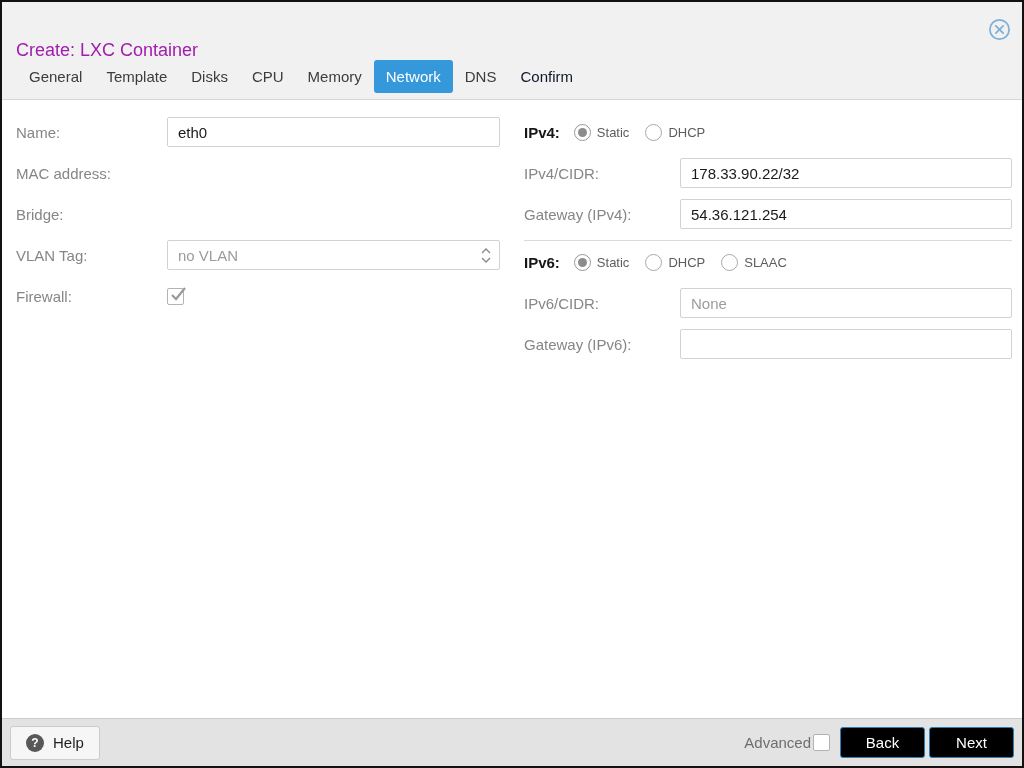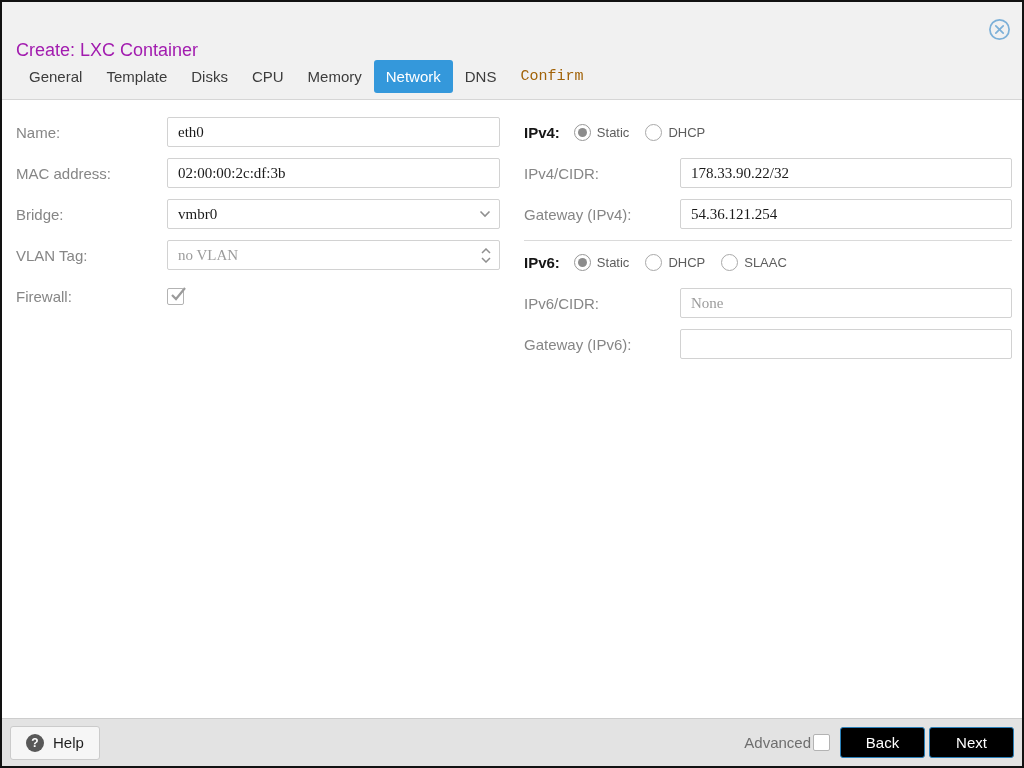--- a/index.html
+++ b/index.html
@@ -30,21 +30,21 @@
     position: absolute; top: 57px; left: 15px; right: 10px;
     height: 34px;
     display: flex; align-items: center; 
   }
   .tab {
     font-size: 15px; color: #3c3c3c;
     padding: 8px 12px; border-radius: 3px;
     white-space: nowrap; cursor: pointer;
   }
   .tab.active { background: #3498db; color: #ffffff; }
-  .tab.disabled { color: #a16207; cursor: default; font-family: Liberation Mono, monospace; }
+  .tab.disabled { color: #0f172a; cursor: default; }
 
   
   .body {
     position: absolute; top: 97px; left: 0; right: 0; bottom: 48px;
     background: #ffffff;
     border-top: 1px solid #d6d6d6;
     padding-left: 38px;
   }
   .col { position: absolute; top: 17px; }
   .col-left  { left: 14px;  width: 484px; }
@@ -57,21 +57,21 @@
   .lbl { font-size: 15px; color: #868686; flex: 0 0 auto; }
   .col-left  .lbl { width: 151px; }
   .col-right .lbl { width: 156px; }
   .lbl.bold { color: #161616; font-weight: bold; }
 
   .fieldwrap { position: relative; flex: 1; height: 30px; }
   .tfield {
     width: 100%; height: 30px;
     border: 1px solid #d2d2d2; border-radius: 2px;
     background: #ffffff;
-    font-family: Liberation Serif, serif;
+    font-family: Liberation Sans, sans-serif;
     font-size: 15px; color: #1a1a1a;
     padding: 0 10px; outline: none;
   }
   .tfield::placeholder { color: #9c9c9c; opacity: 1; }
   .trigger {
     position: absolute; right: 9px; top: 0; height: 100%;
     display: flex; flex-direction: column; justify-content: center;
     gap: 3px; pointer-events: none;
   }
 
@@ -160,35 +160,24 @@
 
       <div class="row">
         <span class="lbl">Name:</span>
         <div class="fieldwrap">
           <input class="tfield" type="text" value="eth0" style="">
         </div>
       </div>
 
       <div class="row">
         <span class="lbl">MAC address:</span>
-        <div class="fieldwrap">
-          <input class="tfield" type="text" value="02:00:00:2c:df:3b" style="">
-        </div>
       </div>
 
       <div class="row">
         <span class="lbl">Bridge:</span>
-        <div class="fieldwrap">
-          <input class="tfield" type="text" readonly="" value="vmbr0" style="">
-          <span class="trigger">
-            <svg width="12" height="8" viewBox="0 0 12 8">
-                <polyline points="1.5,1.5 6,6 10.5,1.5" fill="none" stroke="#8f8f8f" stroke-width="1.6"></polyline>
-              </svg>
-          </span>
-        </div>
       </div>
 
       <div class="row">
         <span class="lbl">VLAN Tag:</span>
         <div class="fieldwrap">
           <input class="tfield" type="text" placeholder="no VLAN" style="">
           <span class="trigger">
             <svg width="10" height="6" viewBox="0 0 10 6">
                 <polyline points="1,5 5,1 9,5" fill="none" stroke="#8f8f8f" stroke-width="1.5"></polyline>
               </svg>

